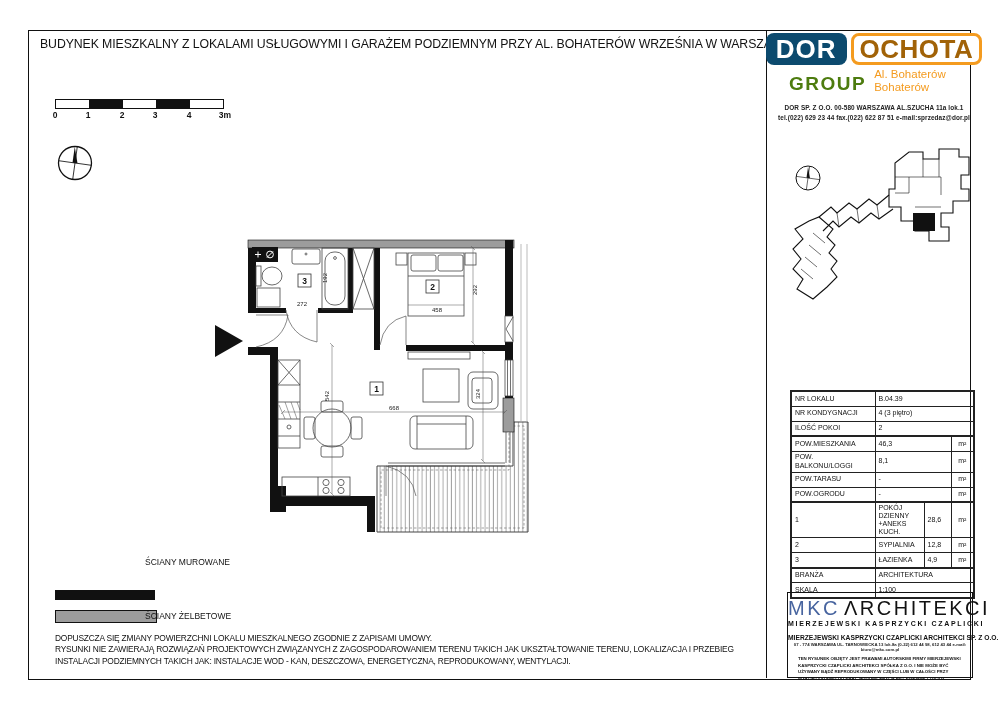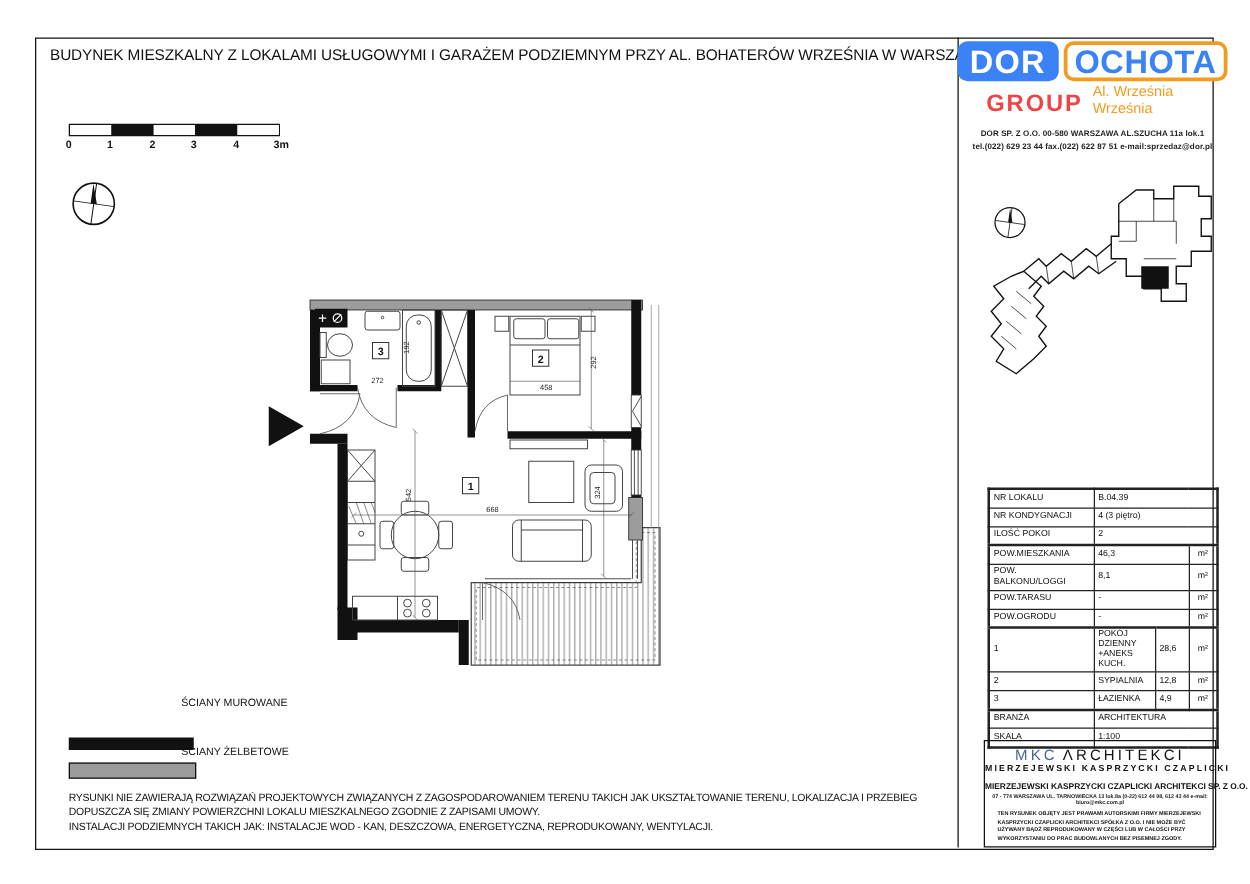--- a/index.html
+++ b/index.html
@@ -12,46 +12,46 @@
   .title{left:40px;top:37px;width:722px;font-size:12.3px;white-space:nowrap;letter-spacing:-0.1px;color:#111;}
   
   .scalebar{left:55px;top:99px;width:167px;height:8px;border:1px solid #111;display:flex;}
   .scalebar .seg{flex:1;height:100%;}
   .scalelabels{left:52px;top:110px;width:180px;height:12px;font-size:8.5px;font-weight:bold;}
   .scalelabels span{position:absolute;transform:translateX(-50%);}
   
   .legend-bar1{left:55px;top:590px;width:100px;height:10px;background:#111;}
   .legend-bar2{left:55px;top:610px;width:100px;height:11px;background:#9c9c9c;border:1px solid #111;}
   .legend-lab1{left:145px;top:557px;font-size:8.5px;}
-  .legend-lab2{left:145px;top:596px;font-size:8.5px;}
+  .legend-lab2{left:145px;top:611px;font-size:8.5px;}
   
   .disclaimer{left:55px;top:633px;width:700px;font-size:8.4px;line-height:1.35;letter-spacing:-0.2px;}
   
   .dor{left:775px;top:33px;width:198px;}
   .dor-badges{display:flex;align-items:stretch;justify-content:center;}
-  .dor-red{background:#3b82f6;color:#fff;border-radius:8px;font-size:26px;font-weight:bold;
+  .dor-red{background:#0c4a6e;color:#fff;border-radius:8px;font-size:26px;font-weight:bold;
            padding:2px 10px 3px;letter-spacing:1px;line-height:1;display:flex;align-items:center;}
-  .dor-orange{background:#fff;color:#3b82f6;border:3px solid #f49b1f;border-radius:8px;font-size:26px;
+  .dor-orange{background:#fff;color:#a16207;border:3px solid #f49b1f;border-radius:8px;font-size:26px;
            font-weight:bold;padding:0 6px;margin-left:4px;letter-spacing:0.5px;line-height:1;display:flex;align-items:center;}
   .dor-row2{display:flex;align-items:flex-end;margin-top:3px;margin-left:14px;}
-  .dor-group{color:#ef4444;font-size:19px;font-weight:bold;letter-spacing:1.5px;line-height:1;}
+  .dor-group{color:#4d7c0f;font-size:19px;font-weight:bold;letter-spacing:1.5px;line-height:1;}
   .dor-street{color:#f49b1f;font-size:11.5px;margin-left:8px;line-height:1.1;}
   .dor-addr{margin-top:10px;text-align:center;font-size:6.4px;font-weight:bold;line-height:1.55;color:#222;letter-spacing:0.1px;}
   
   .tinfo{left:790px;top:390px;}
   table.tinfo{border-collapse:collapse;border:2px solid #222;width:183px;table-layout:fixed;}
   table.tinfo td{border:1px solid #222;font-size:7px;padding:1px 3px;vertical-align:middle;
                  white-space:pre-line;line-height:1.15;overflow:hidden;}
   table.tinfo td.unit{text-align:center;padding:1px 0;}
   table.tinfo tr.h1{height:15px;} table.tinfo tr.h2{height:21px;}
   table.tinfo tr.sec td{border-top:2px solid #222;}
   
   .mkc{left:787px;top:592px;width:186px;height:86px;border:1.5px solid #111;box-sizing:border-box;
        text-align:center;padding-top:5px;}
-  .mkc-logo{font-size:12px;letter-spacing:2.5px;font-weight:500;line-height:1;white-space:nowrap;}
+  .mkc-logo{font-size:20px;letter-spacing:2.5px;font-weight:500;line-height:1;white-space:nowrap;}
   .mkc-logo .blue{color:#47649f;margin-right:4px;}
   .mkc-sub{font-size:7px;font-weight:bold;letter-spacing:1.7px;margin-top:2px;white-space:nowrap;}
   .mkc-company{font-size:6.7px;font-weight:bold;margin-top:7px;white-space:nowrap;}
   .mkc-addr{font-size:4.3px;font-weight:600;margin-top:1px;color:#222;}
   .mkc-copy{font-size:4.4px;font-weight:600;margin:4px 10px 0;text-align:left;line-height:1.5;color:#111;}
   svg text{font-family:"Liberation Sans",sans-serif;}
 </style>
 </head>
 <body>
 
@@ -242,21 +242,21 @@
   <polygon points="5,95 33,111 5,127" fill="#111"></polygon>
 </svg>
 
 <div class="abs dor">
   <div class="dor-badges">
     <div class="dor-red">DOR</div>
     <div class="dor-orange">OCHOTA</div>
   </div>
   <div class="dor-row2">
     <span class="dor-group">GROUP</span>
-    <span class="dor-street">Al. Września Września</span>
+    <span class="dor-street">Al. Bohaterów Bohaterów</span>
   </div>
   <div class="dor-addr">
     <div>DOR SP. Z O.O.    00-580 WARSZAWA  AL.SZUCHA 11a lok.1</div>
     <div>tel.(022) 629 23 44  fax.(022) 622 87 51   e-mail:sprzedaz@dor.pl</div>
   </div>
 </div>
 
 <svg class="abs" style="left:783px;top:133px" width="200" height="182" viewBox="0 0 200 182">
   <g>
     <circle cx="25" cy="45" r="12" fill="none" stroke="#111" stroke-width="1"></circle>
@@ -355,16 +355,16 @@
   <div class="mkc-addr">07 - 774 WARSZAWA UL. TARNOWIECKA 13 lok.8a  (0-22) 612 44 98, 612 43 44  e-mail: biuro@mkc.com.pl</div>
   <div class="mkc-copy">TEN RYSUNEK OBJĘTY JEST PRAWAMI AUTORSKIMI FIRMY MIERZEJEWSKI KASPRZYCKI CZAPLICKI ARCHITEKCI SPÓŁKA Z O.O. I NIE MOŻE BYĆ UŻYWANY BĄDŹ REPRODUKOWANY W CZĘŚCI LUB W CAŁOŚCI PRZY WYKORZYSTANIU DO PRAC BUDOWLANYCH BEZ PISEMNEJ ZGODY.</div>
 </div>
 
 <div class="abs legend-bar1"></div>
 <div class="abs legend-lab1">ŚCIANY MUROWANE</div>
 <div class="abs legend-bar2"></div>
 <div class="abs legend-lab2">ŚCIANY ŻELBETOWE</div>
 
 <div class="abs disclaimer">
+  <div>DOPUSZCZA SIĘ ZMIANY POWIERZCHNI LOKALU MIESZKALNEGO ZGODNIE Z ZAPISAMI UMOWY.</div>
   <div>RYSUNKI NIE ZAWIERAJĄ ROZWIĄZAŃ PROJEKTOWYCH ZWIĄZANYCH Z ZAGOSPODAROWANIEM TERENU TAKICH JAK UKSZTAŁTOWANIE TERENU, LOKALIZACJA I PRZEBIEG</div>
-  <div>DOPUSZCZA SIĘ ZMIANY POWIERZCHNI LOKALU MIESZKALNEGO ZGODNIE Z ZAPISAMI UMOWY.</div>
   <div>INSTALACJI PODZIEMNYCH TAKICH JAK: INSTALACJE WOD - KAN, DESZCZOWA, ENERGETYCZNA, REPRODUKOWANY, WENTYLACJI.</div>
 </div>
 
 </body></html>

